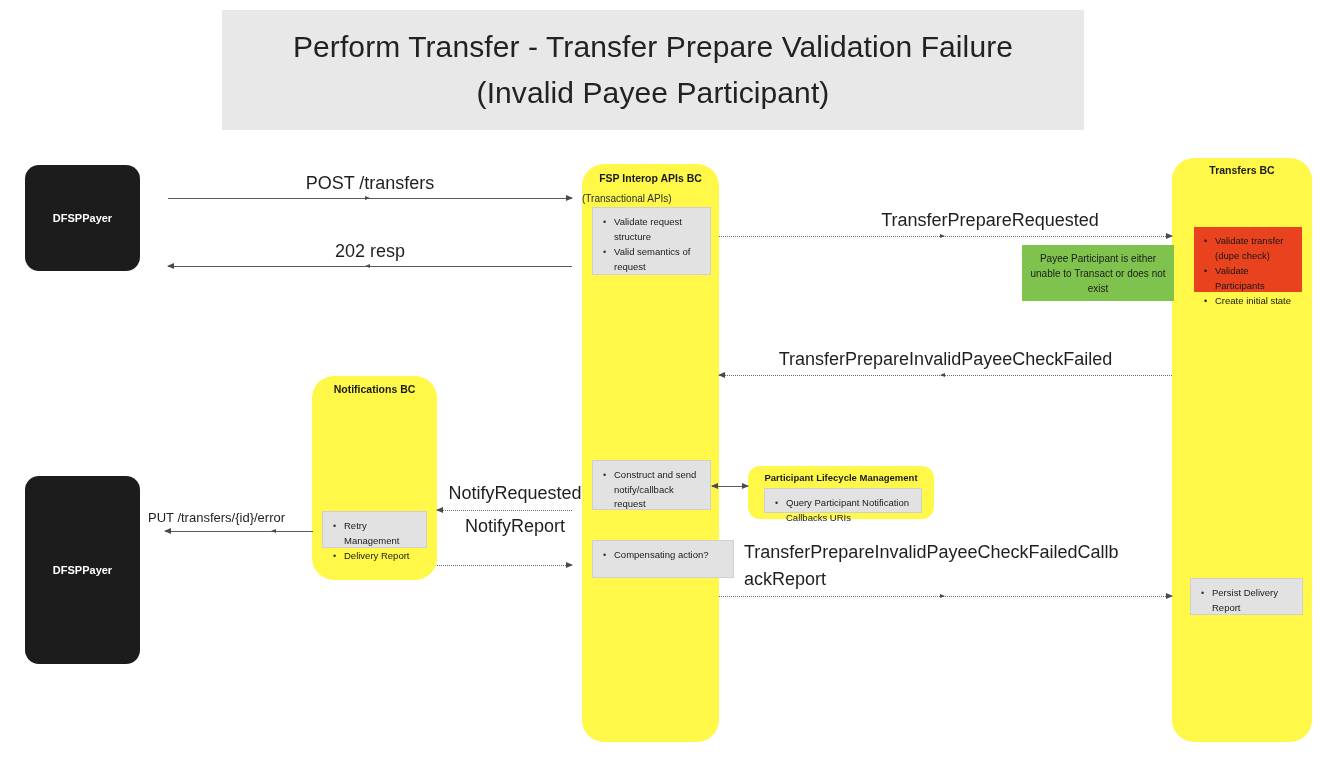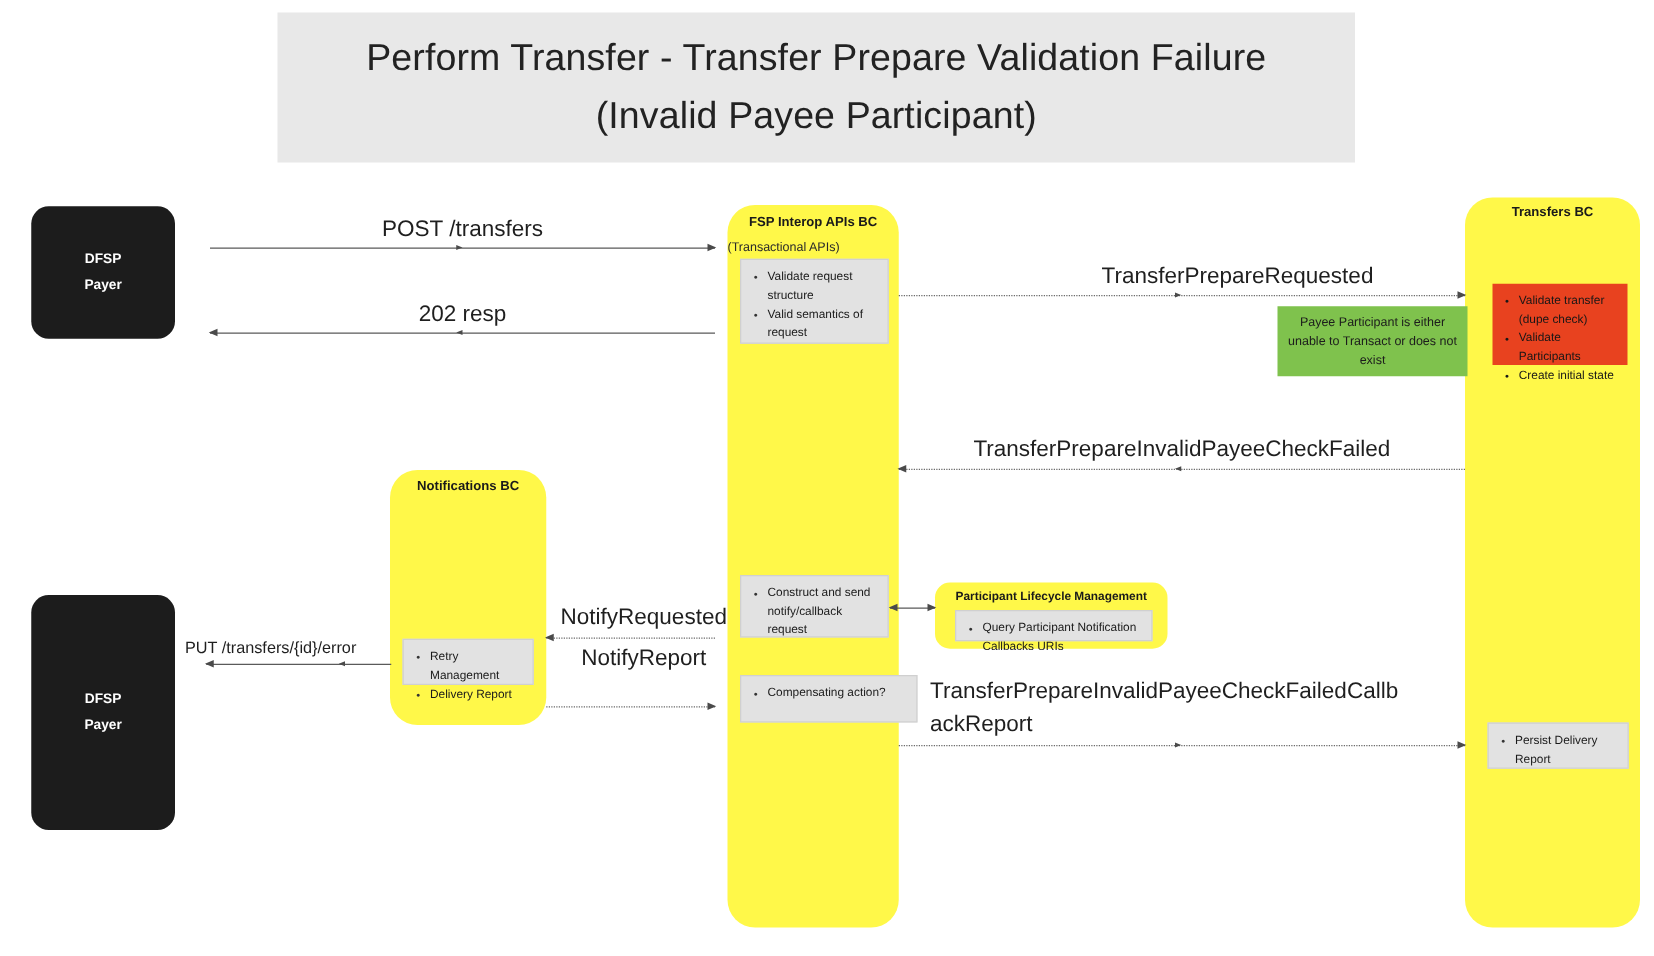--- a/index.html
+++ b/index.html
@@ -44,21 +44,21 @@
     white-space: nowrap;
   }
 
   
   .actor {
     position: absolute;
     background: #1c1c1c;
     border-radius: 14px;
     color: #ffffff;
     display: flex;
-    flex-direction: column;
+    flex-direction: row;
     align-items: center;
     justify-content: center;
     font-size: 11px;
     font-weight: bold;
     line-height: 21px;
   }
 
   
   .lane {
     position: absolute;

